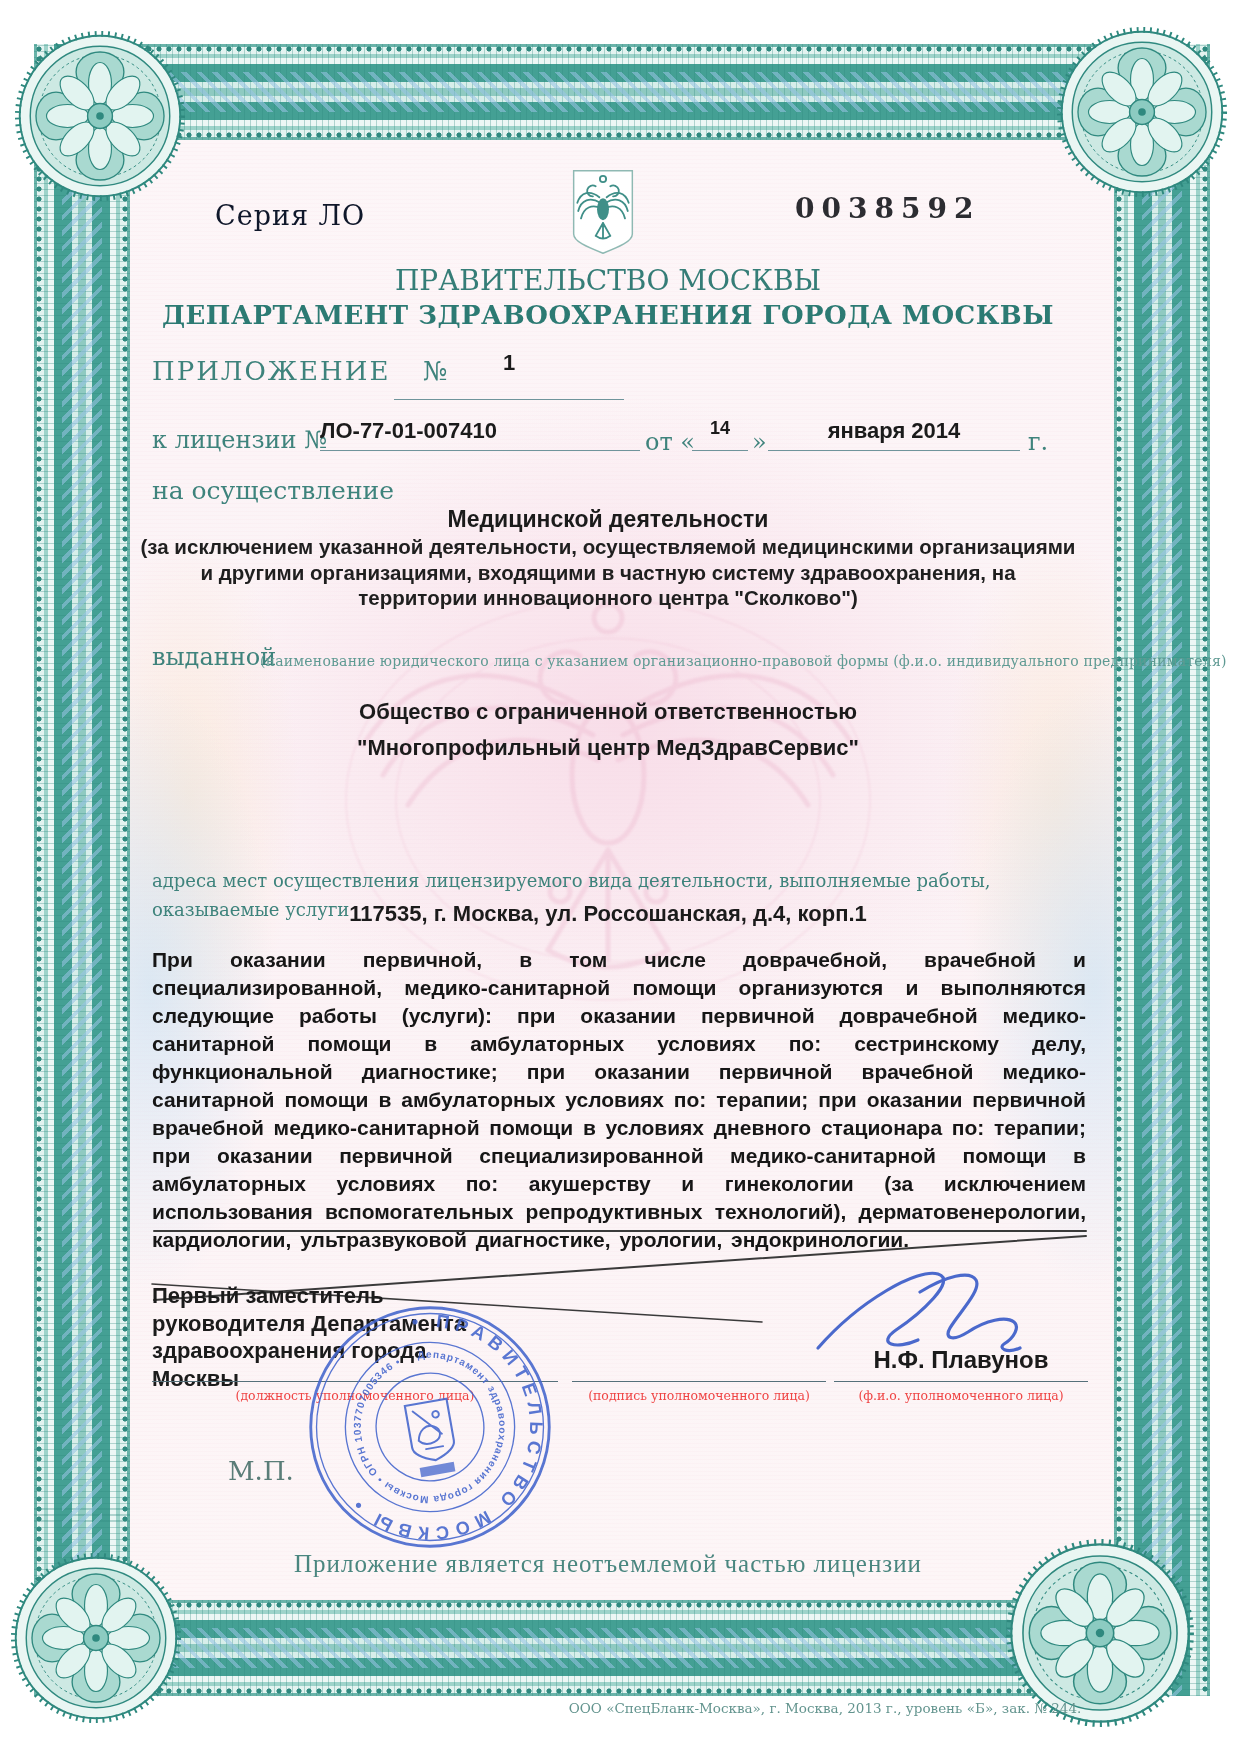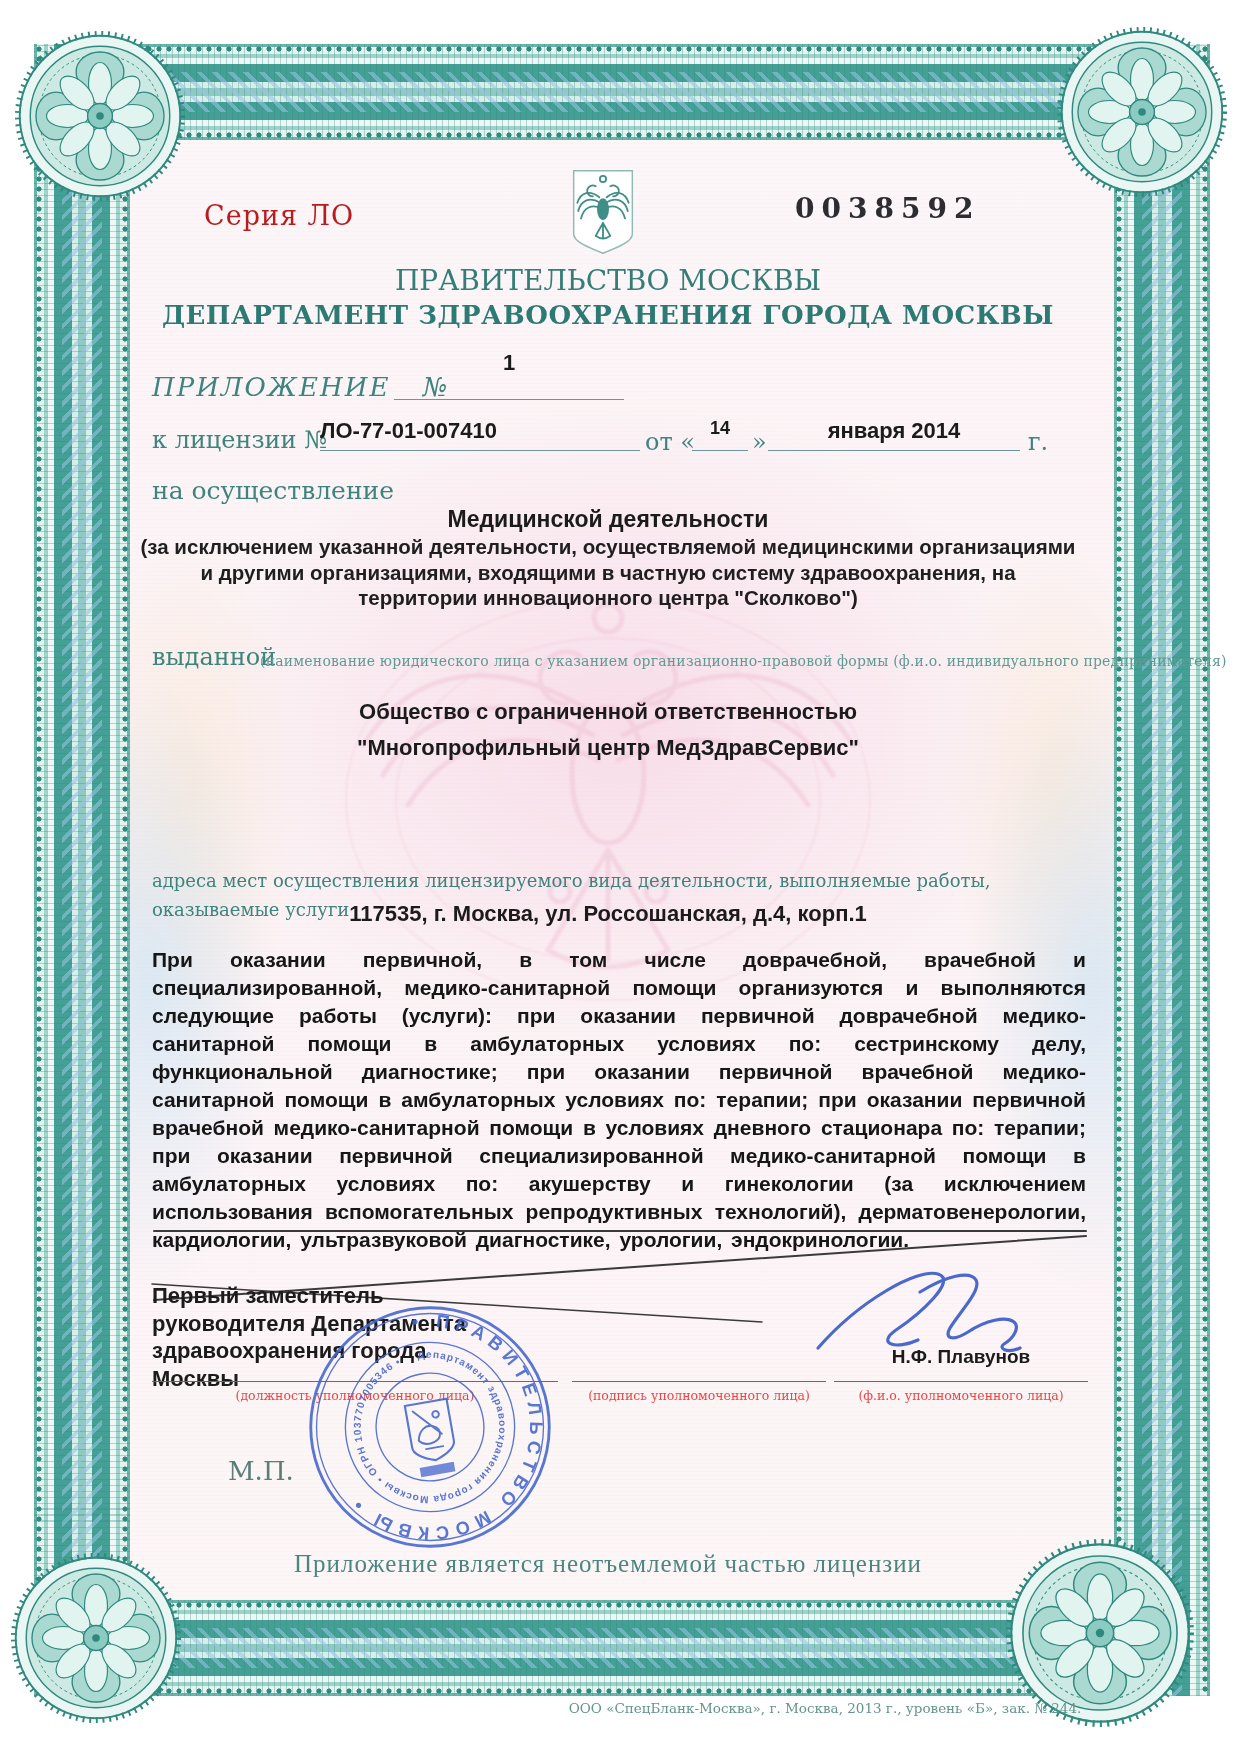--- a/index.html
+++ b/index.html
@@ -57,30 +57,30 @@
       radial-gradient(ellipse 16% 26% at 94% 45%,rgba(250,228,203,.55),rgba(255,255,255,0) 70%),
       repeating-linear-gradient(0deg,rgba(240,205,220,.10) 0 1px,rgba(255,255,255,0) 1px 4px),
       linear-gradient(180deg,#fdf6f8 0%,#fbf2f5 45%,#fdf6f7 100%);
   }
   .corner{position:absolute;z-index:3;}
   .watermark{position:absolute;left:308px;top:560px;z-index:1;filter:blur(1.2px);opacity:.65;}
 
   
   .t{position:absolute;z-index:4;}
   .center-block{left:132px;width:952px;text-align:center;}
-  .series{left:204px;top:200px;font-size:27px;letter-spacing:1px;color:#b91c1c;}
+  .series{left:215px;top:200px;font-size:27px;letter-spacing:1px;color:#0f172a;}
   .serial{left:795px;top:192px;font-size:28px;font-weight:bold;letter-spacing:7px;color:#2c2c31;}
   .gov{top:264px;font-size:28px;color:#357d77;}
   .dept{top:300px;font-size:26px;font-weight:bold;color:#2c7a73;letter-spacing:.5px;}
 
   .lbl{font-size:25px;color:#3e837c;}
   .val{font-family:"Liberation Sans","DejaVu Sans",sans-serif;font-weight:bold;color:#1b1b1b;}
   .rule{position:absolute;z-index:4;border-bottom:1.6px solid #6f949b;height:0;}
 
-  .appendix-label{left:152px;top:372px;letter-spacing:2px;word-spacing:22px;font-size:26px;font-style:italic;}
+  .appendix-label{left:152px;top:356px;letter-spacing:2px;word-spacing:22px;font-size:26px;}
   .appendix-no{left:394px;width:230px;top:350px;font-size:22px;text-align:center;}
   .license-label{left:152px;top:426px;font-size:24px;}
   .license-no{left:320px;width:320px;top:418px;font-size:22px;}
   .date-open{left:645px;top:428px;font-size:24px;}
   .date-day{left:692px;width:56px;top:418px;font-size:18px;text-align:center;}
   .date-close{left:752px;top:428px;font-size:24px;}
   .date-rest{left:768px;width:252px;top:418px;font-size:22px;text-align:center;}
   .date-g{left:1028px;top:428px;font-size:24px;}
 
   .activity-label{left:152px;top:476px;font-size:25px;}
@@ -88,21 +88,21 @@
   .activity-note{top:534px;font-size:20.5px;line-height:25.5px;white-space:pre-line;
      font-family:"Liberation Sans","DejaVu Sans",sans-serif;color:#1f1f1f;font-weight:bold;}
   .issued-label{left:152px;top:643px;font-size:24px;}
   .issued-note{left:260px;top:653px;font-size:14px;color:#5f9a93;letter-spacing:.2px;}
   .org{top:694px;font-size:22px;line-height:36px;white-space:pre-line;}
   .addr-label{left:152px;top:866px;font-size:18px;line-height:29px;white-space:pre-line;}
   .addr-value{top:901px;font-size:22px;}
   .services{left:152px;top:946px;width:934px;font-size:21px;line-height:28px;
      text-align:justify;word-spacing:3px;color:#161616;}
   .signatory{left:152px;top:1282px;font-size:22px;line-height:27.5px;white-space:pre-line;}
-  .sign-name{left:834px;width:254px;top:1346px;font-size:19px;text-align:center;}
+  .sign-name{left:834px;width:254px;top:1346px;font-size:24px;text-align:center;}
   .cap{font-size:12.5px;color:#ef4444;text-align:center;}
   .cap-pos{left:152px;width:406px;top:1388px;}
   .cap-sig{left:572px;width:254px;top:1388px;}
   .cap-fio{left:834px;width:254px;top:1388px;}
   .mp{left:228px;top:1456px;font-size:26px;color:#5a7d78;}
   .bottom-note{top:1550px;font-size:25px;color:#4a867f;letter-spacing:1px;font-family:Liberation Serif, serif;}
   .print-info{left:400px;width:850px;top:1700px;font-size:13.5px;color:#63948e;text-align:center;}
 
   .crest{position:absolute;left:566px;top:168px;z-index:4;}
   .zlines{position:absolute;left:148px;top:1222px;z-index:4;}

